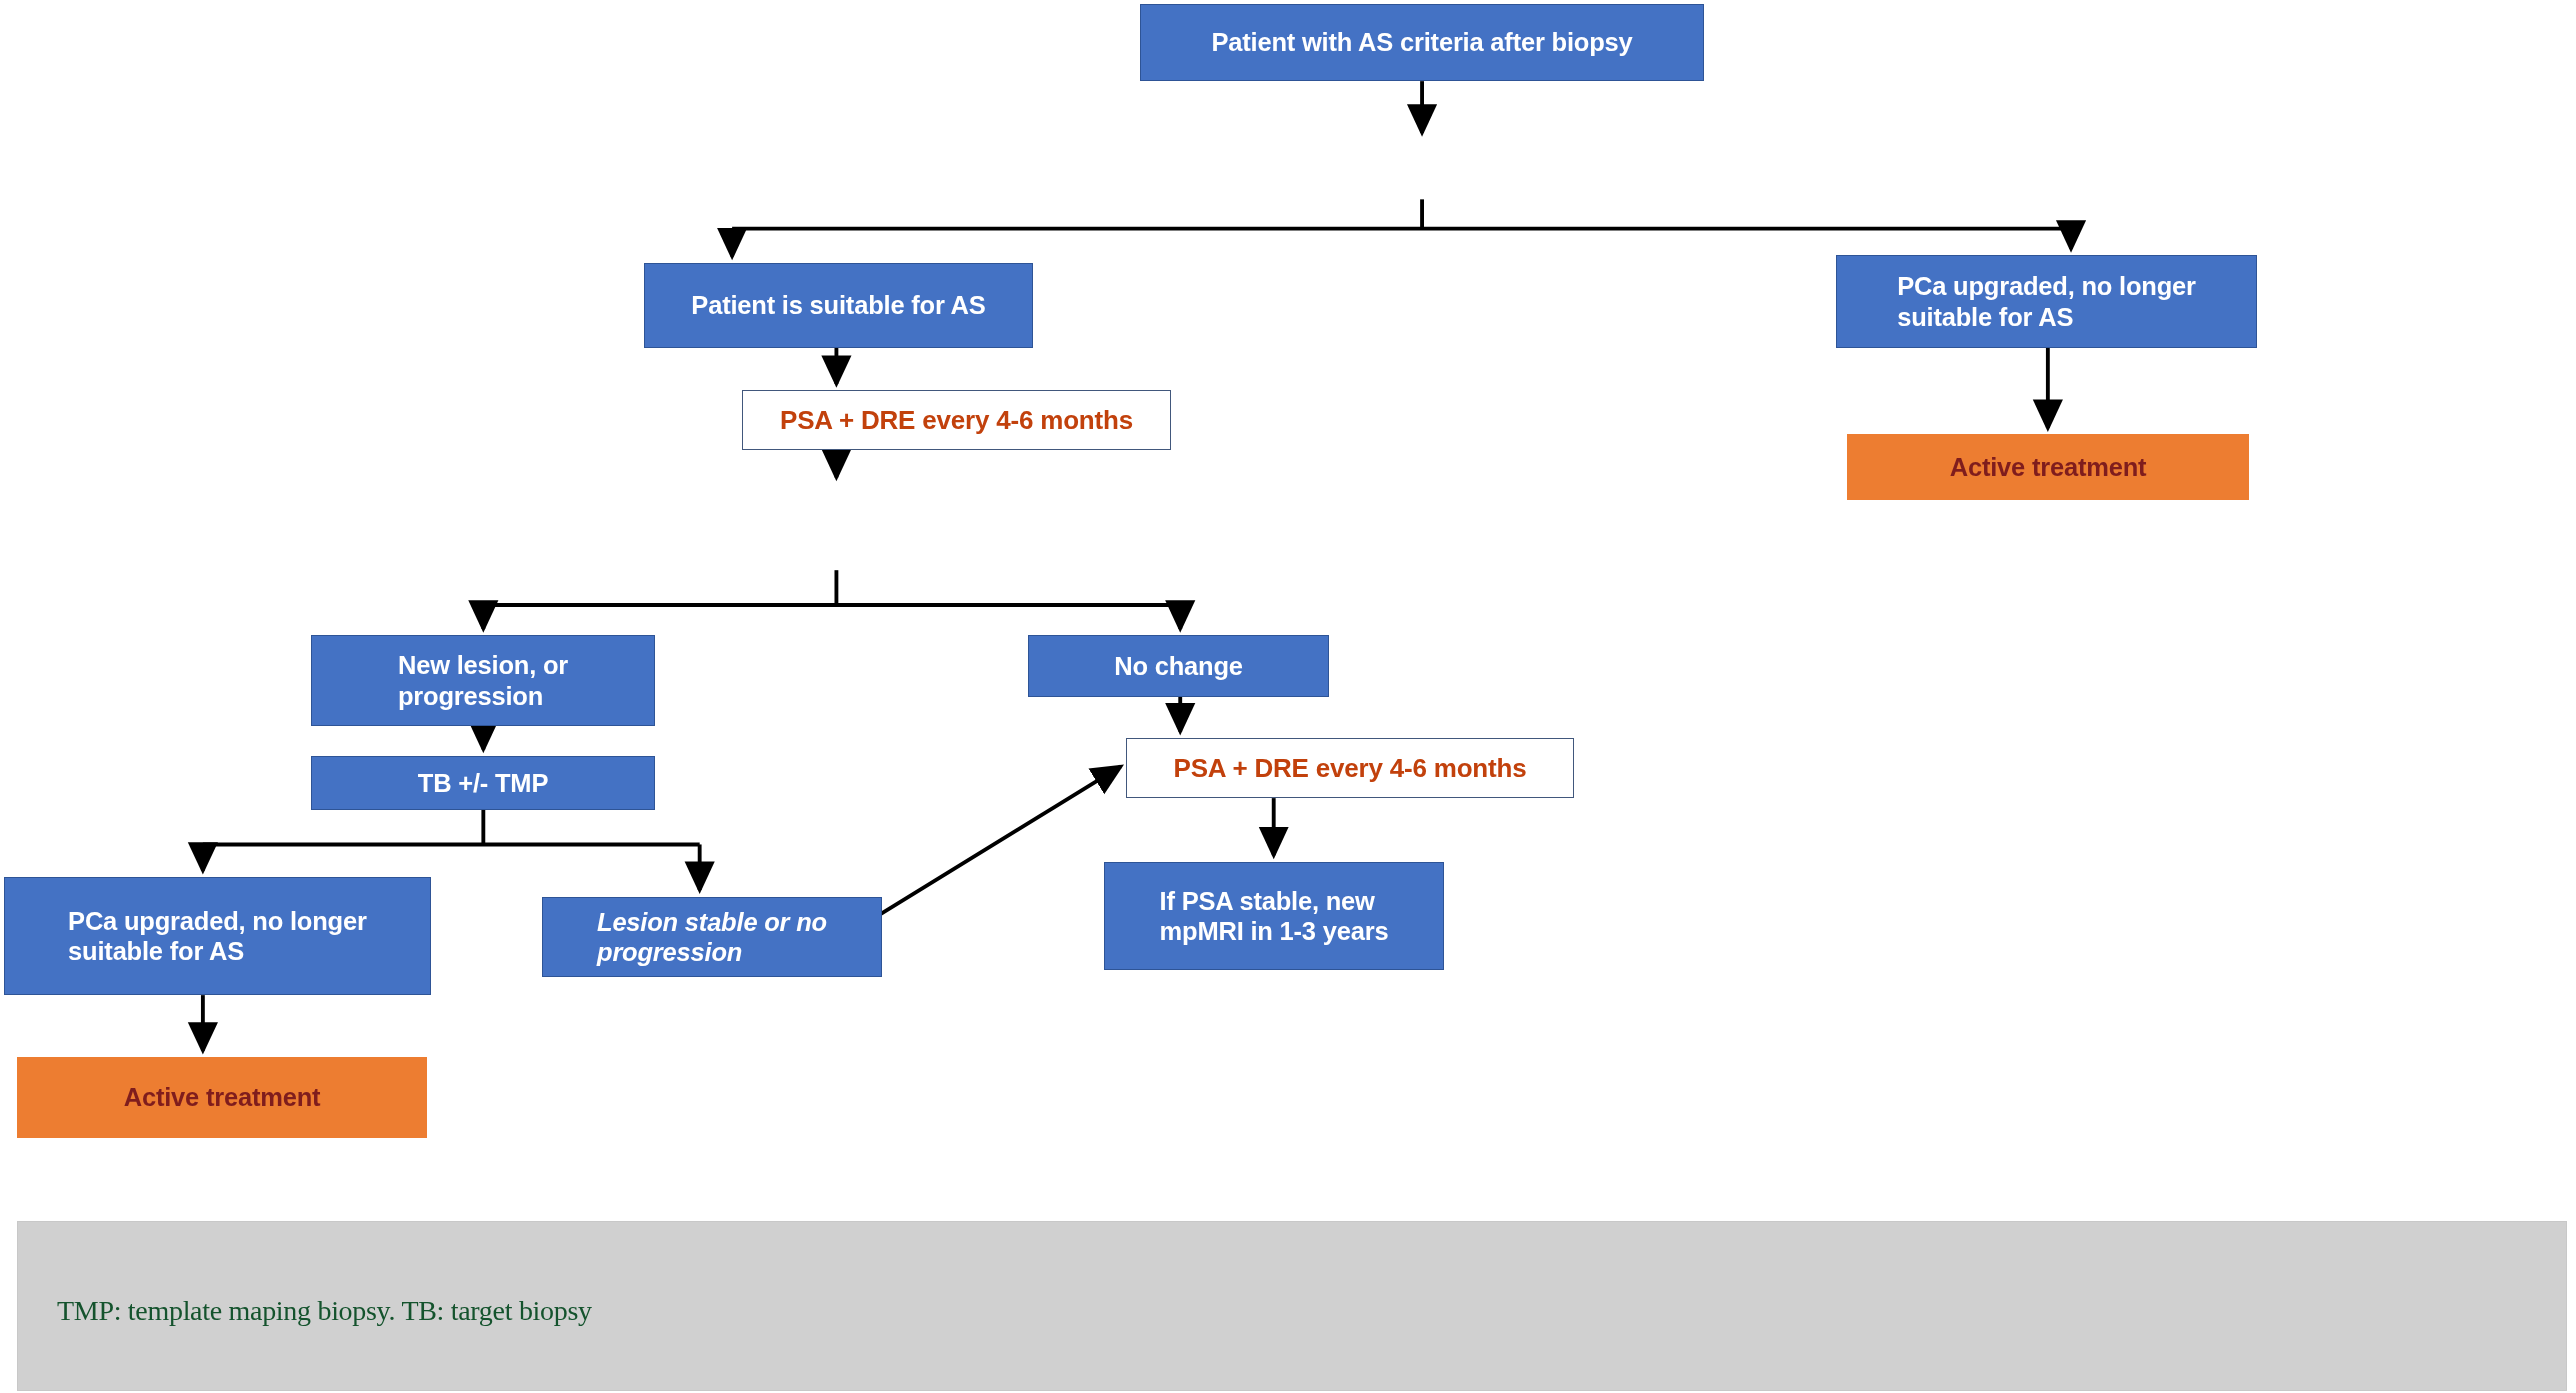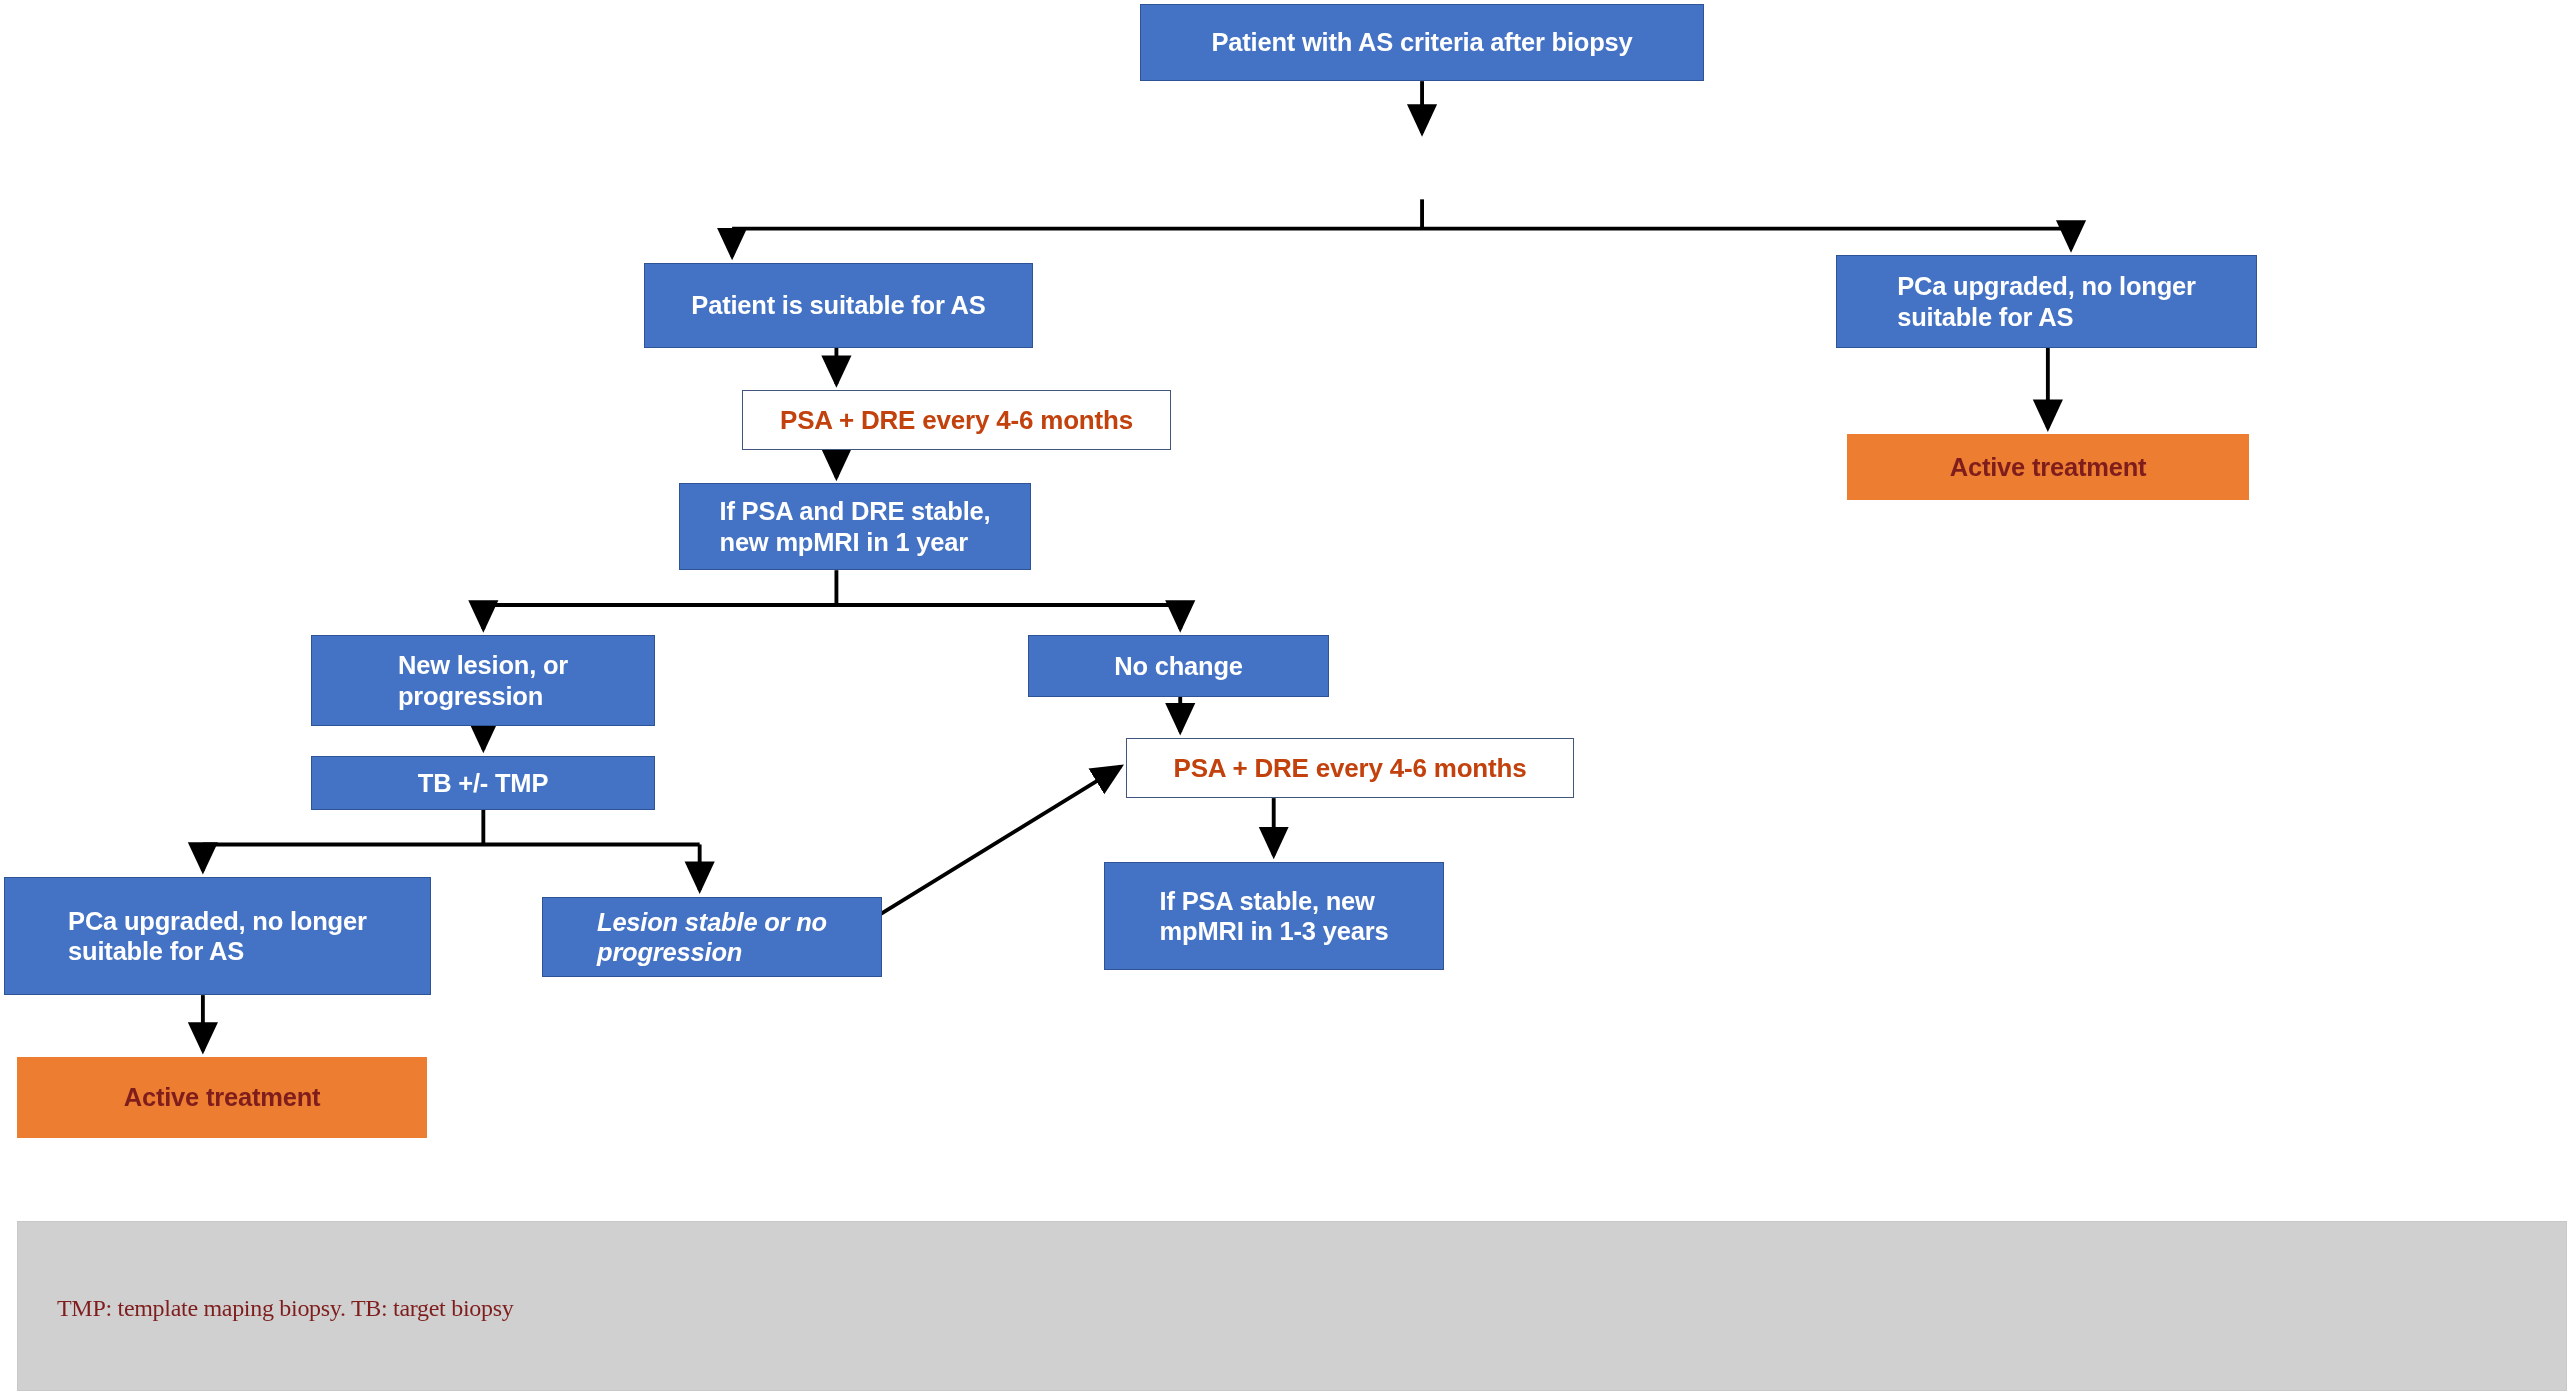--- a/index.html
+++ b/index.html
@@ -78,22 +78,22 @@
     background: #D0D0D0;
     border: 0.8px solid #C8C8C8;
     box-sizing: border-box;
     z-index: 2;
   }
 
   #footer-note-text {
     position: absolute;
     left: 39px;
     top: 73px;
-    font-size: 24px;
-    color: #7f1d1d;
+    font-size: 28px;
+    color: #14532d;
     font-family: "Liberation Serif", serif;
     letter-spacing: -0.3px;
     white-space: nowrap;
   }
 </style>
 </head>
 <body>
 
 <div id="canvas">
 
@@ -136,22 +136,20 @@
     <line x1="262" y1="1288" x2="262" y2="1360" stroke="#000000" stroke-width="5" marker-end="url(#arrowhead)"></line>
 
     <line x1="1118" y1="1196" x2="1450" y2="992" stroke="#000000" stroke-width="5" marker-end="url(#arrowhead)"></line>
   </svg>
 
   <div class="node blue" style="left:1140px; top:3.9px;    width:564px; height:77px;">Patient with AS criteria after biopsy</div>
   <div class="node blue" style="left:644px;  top:263px;  width:389px; height:85px;">Patient is suitable for AS</div>
   <div class="node blue" style="left:1836px; top:255px;  width:421px; height:93px;">PCa upgraded, no longer
 suitable for AS</div>
   <div class="node white" style="left:742px;  top:390px;  width:429px; height:60px;">PSA + DRE every 4-6 months</div>
-  <div class="node blue" style="left:679px;  top:483px;  width:352px; height:87px;">If PSA and DRE stable,
-new mpMRI in 1 year</div>
   <div class="node orange" style="left:1847px; top:434px;  width:402px; height:66px;">Active treatment</div>
   <div class="node blue" style="left:311px;  top:635px;  width:344px; height:91px;">New lesion, or
 progression</div>
   <div class="node blue" style="left:311px;  top:756px;  width:344px; height:54px;">TB +/- TMP</div>
   <div class="node blue" style="left:1028px; top:635px;  width:301px; height:62px;">No change</div>
   <div class="node white" style="left:1126px; top:738px;  width:448px; height:60px;">PSA + DRE every 4-6 months</div>
   <div class="node blue" style="left:3.9px;    top:877px; width:427px; height:118px;">PCa upgraded, no longer
 suitable for AS</div>
   <div class="node blue" style="left:542px; top:897px; width:340px; height:80px;font-style:italic;">Lesion stable or no
 progression</div>

